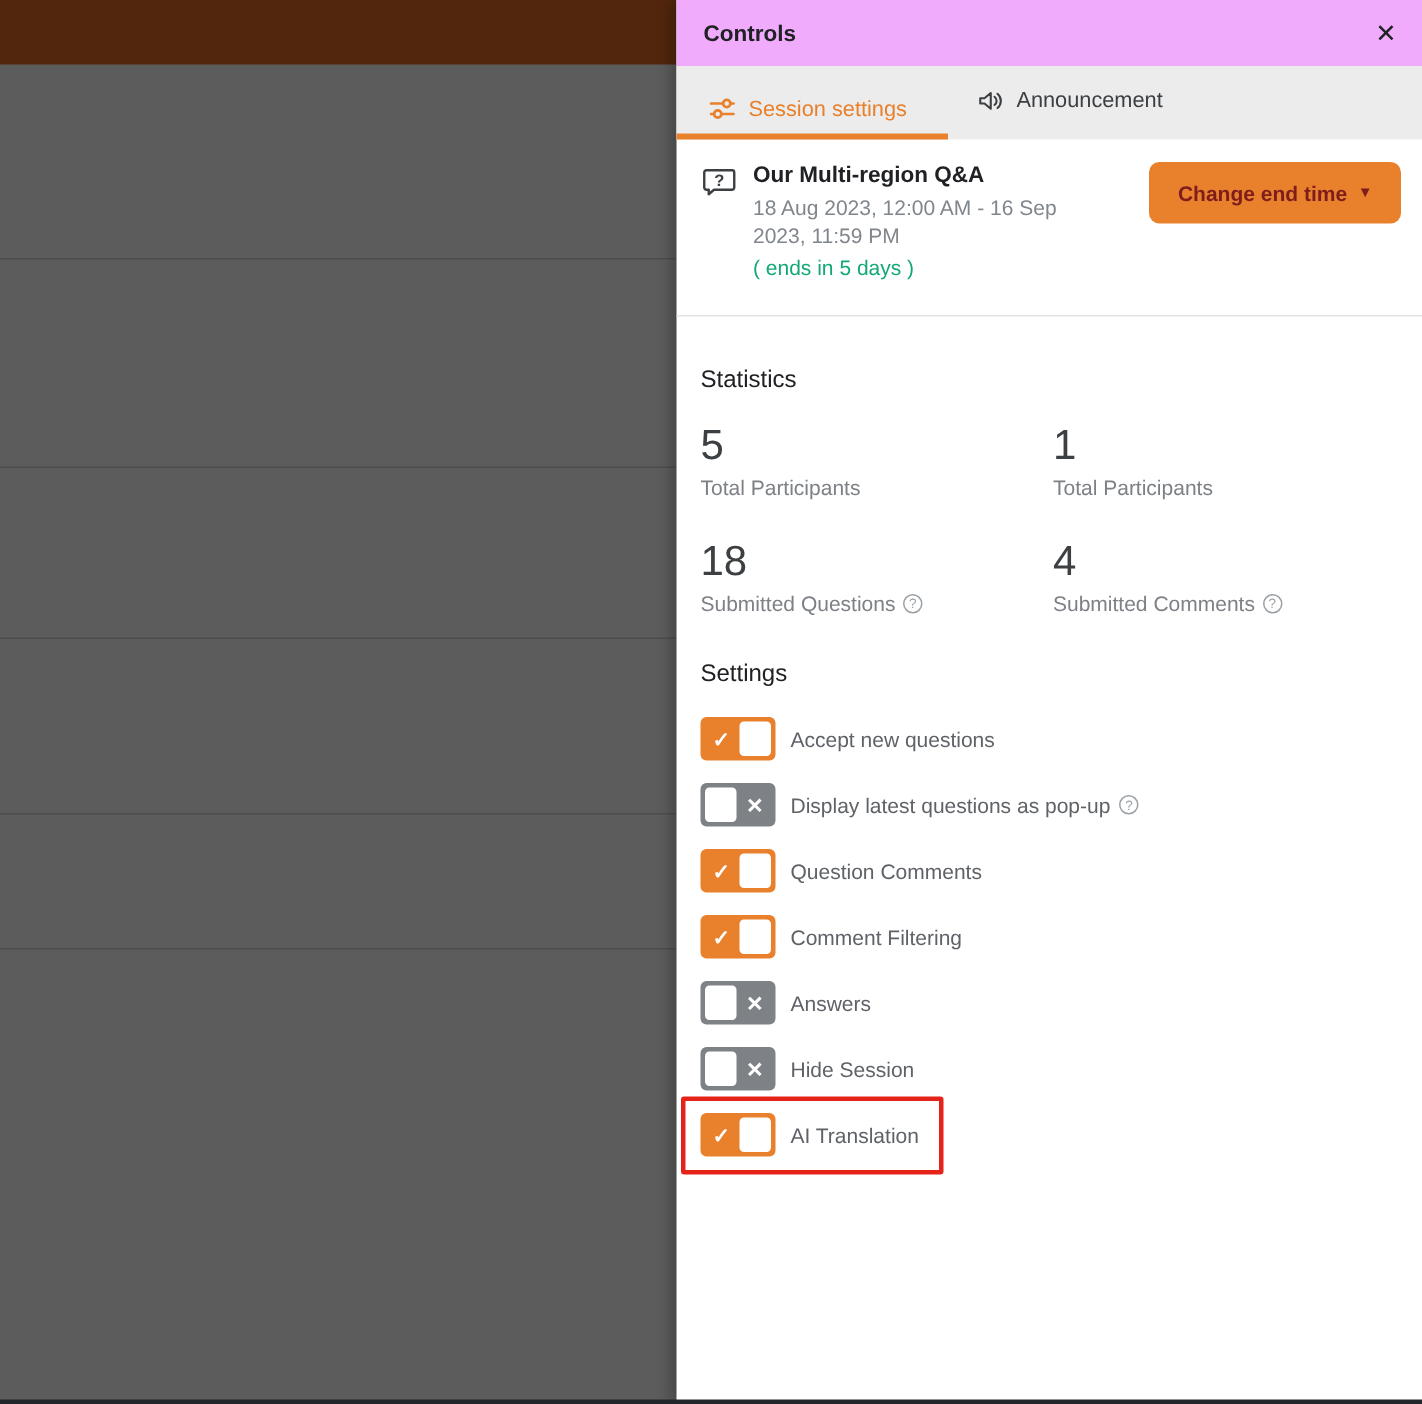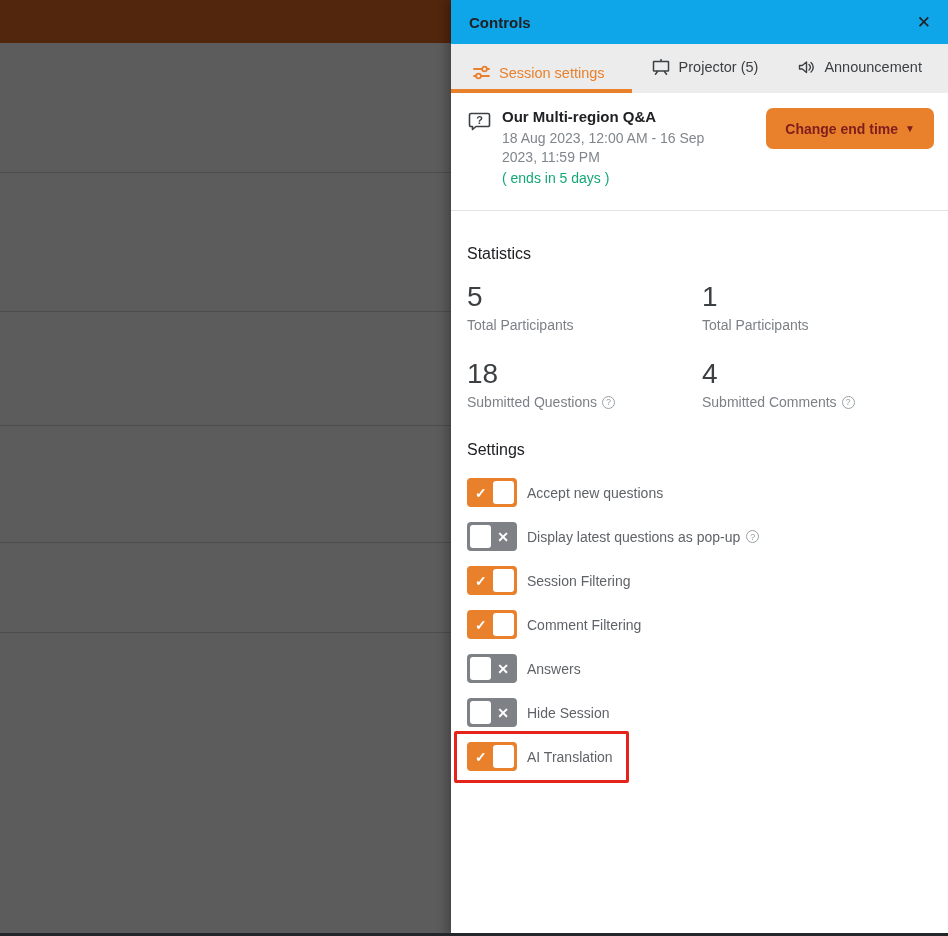--- a/index.html
+++ b/index.html
@@ -12,21 +12,21 @@
   .bd-header { position:absolute; left:0; top:0; width:100%; height:43px; background:#52260c; }
   .bd-line { position:absolute; left:0; width:100%; height:1px; background:#4d4d4d; }
   .bd-text { position:absolute; left:7px; top:770px; font-size:15px; color:#23262a; }
   .bd-clip { position:absolute; left:0; top:773px; width:5px; height:2px; background:#23262a; }
 
   
   .panel { position:absolute; left:451px; top:0; width:497px; height:936px;
     background:#ffffff; box-shadow:-4px 0 10px rgba(0,0,0,.28); }
 
   .p-header { height:44px; display:flex; align-items:center; justify-content:space-between;
-    padding:0 15px 0 18px; background:#0ea5e9; }
+    padding:0 15px 0 18px; background:#f0abfc; }
   .p-title { font-size:15px; font-weight:bold; color:#202124; }
   .close-btn { font-size:17px; color:#202124; cursor:pointer; line-height:1; padding:2px; }
 
   .p-tabs { height:49px; background:#ececec; display:flex; align-items:stretch; }
   .tab { display:flex; align-items:center; gap:9px; font-size:14.5px; color:#3c4043;
     padding:0 20px; cursor:pointer; border-bottom:4px solid transparent; }
   .tab.active { color:#e8802c; border-bottom-color:#e8802c; padding:12px 27px 0 22px; }
   .tab svg { display:block; }
 
   .session { position:relative; height:118px; padding:15px 16px 0 17px;
@@ -105,31 +105,20 @@
           <line x1="1" y1="4" x2="16" y2="4"></line>
             <circle cx="11.5" cy="4" r="2.4" fill="#ececec"></circle>
           <line x1="1" y1="11" x2="16" y2="11"></line>
             <circle cx="5.5" cy="11" r="2.4" fill="#ececec"></circle>
         </svg>
       </span>
       <span>Session settings</span>
     </div>
     <div class="tab">
       <span>
-        <svg width="18" height="16" viewBox="0 0 18 16" fill="none" stroke="#3c4043" stroke-width="1.5" stroke-linecap="round">
-          <line x1="9" y1="0.5" x2="9" y2="2"></line>
-          <rect x="1.5" y="2.5" width="15" height="9.5" rx="0.5"></rect>
-          <line x1="5.5" y1="12.5" x2="3.5" y2="15.2"></line>
-          <line x1="12.5" y1="12.5" x2="14.5" y2="15.2"></line>
-        </svg>
-      </span>
-      <span>Projector (5)</span>
-    </div>
-    <div class="tab">
-      <span>
         <svg width="17" height="16" viewBox="0 0 17 16" fill="none" stroke="#3c4043" stroke-width="1.4" stroke-linejoin="round">
           <path d="M1.5 6.5v3.5h2.8l4.2 3.5V3L4.3 6.5H1.5z"></path>
           <path d="M11 5.5a3.4 3.4 0 0 1 0 5.5" stroke-linecap="round"></path>
           <path d="M13 3.5a6.2 6.2 0 0 1 0 9.5" stroke-linecap="round"></path>
         </svg>
       </span>
       <span>Announcement</span>
     </div>
   </div>
 
@@ -207,21 +196,21 @@
           <span class="help-icon">?</span>
         </span>
       </div>
 
       <div class="toggle-row">
         <div class="toggle on">
             <span class="tg-glyph">✓</span>
             <span class="tg-knob"></span>
           </div>
         <span class="toggle-label">
-          <span>Session Filtering</span>
+          <span>Question Comments</span>
         </span>
       </div>
 
       <div class="toggle-row">
         <div class="toggle on">
             <span class="tg-glyph">✓</span>
             <span class="tg-knob"></span>
           </div>
         <span class="toggle-label">
           <span>Comment Filtering</span>

